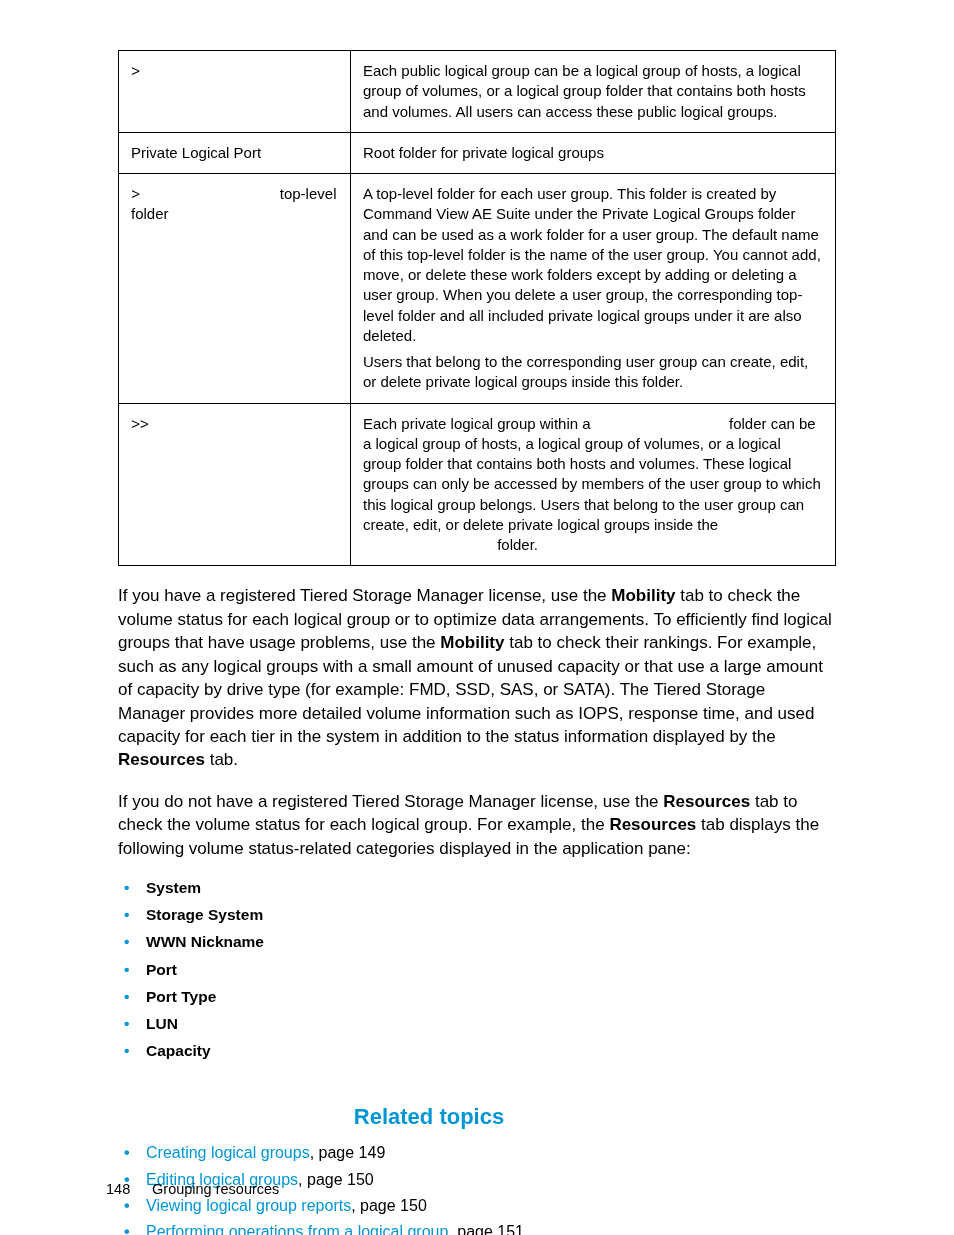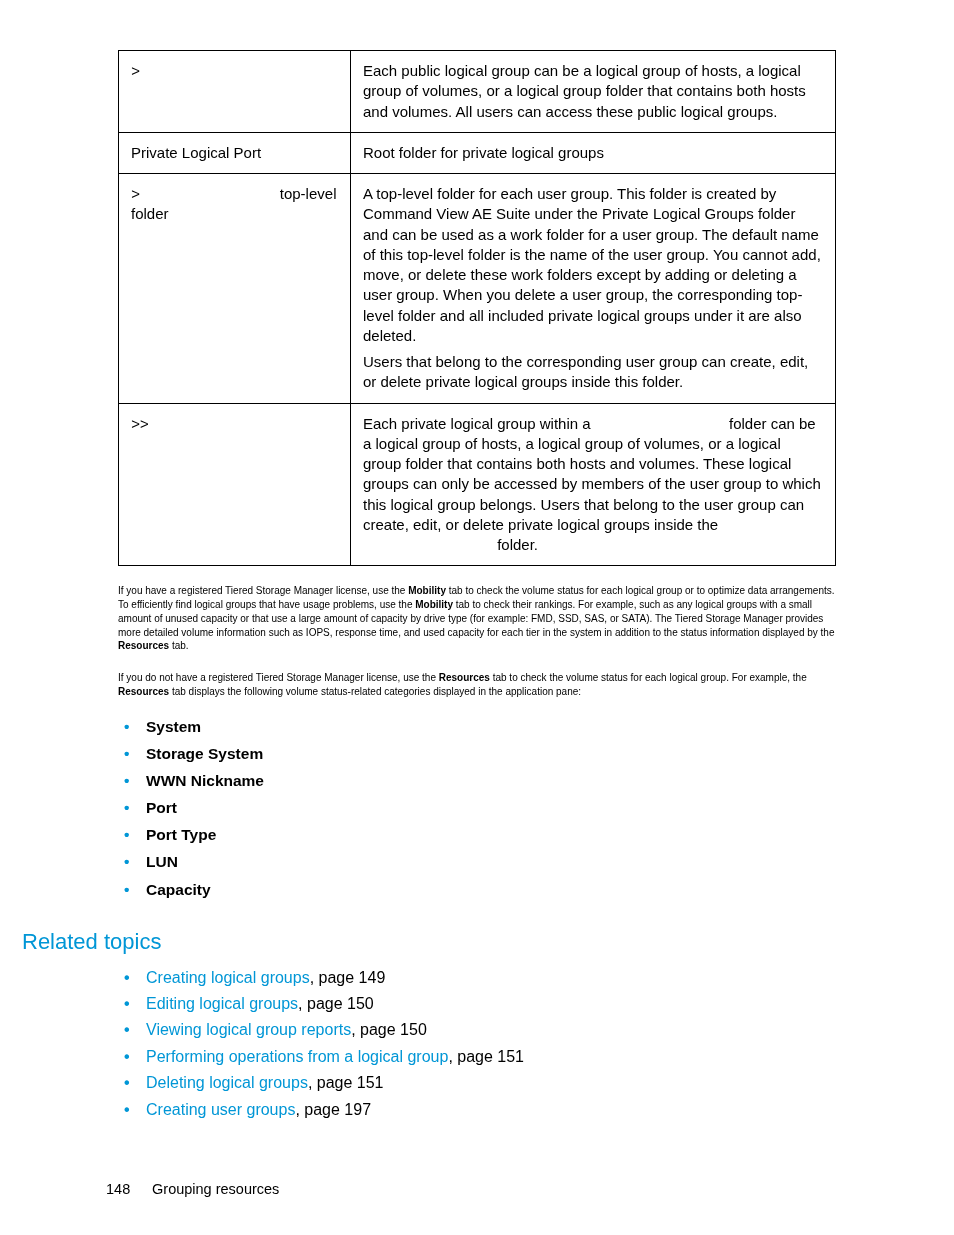--- a/index.html
+++ b/index.html
@@ -2,25 +2,25 @@
 <html><head>
 <meta charset="utf-8">
 <style>
   * { box-sizing: border-box; margin: 0; padding: 0; }
   html, body { width: 954px; height: 1235px; background: #fff; font-family: Arial, Helvetica, sans-serif; color: #000; }
   .page { position: relative; width: 954px; height: 1235px; padding: 50px 118px 0 118px; }
   table { border-collapse: collapse; width: 100%; font-size: 15px; line-height: 1.35; }
   td { border: 1px solid #000; padding: 10px 12px; vertical-align: top; font-weight: 300; }
   td.col1 { width: 232px; }
   .gt { font-style: italic; }
-  .para { font-size: 10px; line-height: 1.38; margin-top: 18px; font-weight: 300; }
+  .para { font-size: 17px; line-height: 1.38; margin-top: 18px; font-weight: 300; }
   .para b, .ul-cat b { font-weight: 700; }
   .ul-cat { list-style: none; margin-top: 14px; padding-left: 28px; font-size: 15.5px; line-height: 1.75; }
   .ul-cat li::before { content: "•"; color: #0096d6; font-weight: bold; display: inline-block; width: 22px; margin-left: -22px; }
-  .section-h { color: #0096d6; font-size: 22px; font-weight: 400; margin-top: 26px; margin-left: -96px; }
+  .section-h { color: #0096d6; font-size: 22px; font-weight: 700; margin-top: 40px; margin-left: -96px; text-align: center; }
   .ul-links { list-style: none; margin-top: 10px; padding-left: 28px; font-size: 16px; line-height: 1.65; font-weight: 300; }
   .ul-links li::before { content: "•"; color: #0096d6; font-weight: bold; display: inline-block; width: 22px; margin-left: -22px; }
   .ul-links a { color: #0096d6; text-decoration: none; }
   .footer { position: absolute; bottom: 38px; left: 106px; font-size: 14.5px; font-weight: 300; }
   .footer .pn { display: inline-block; width: 42px; }
   .row-spacer { height: 6px; }
 </style>
 </head>
 <body>
 

